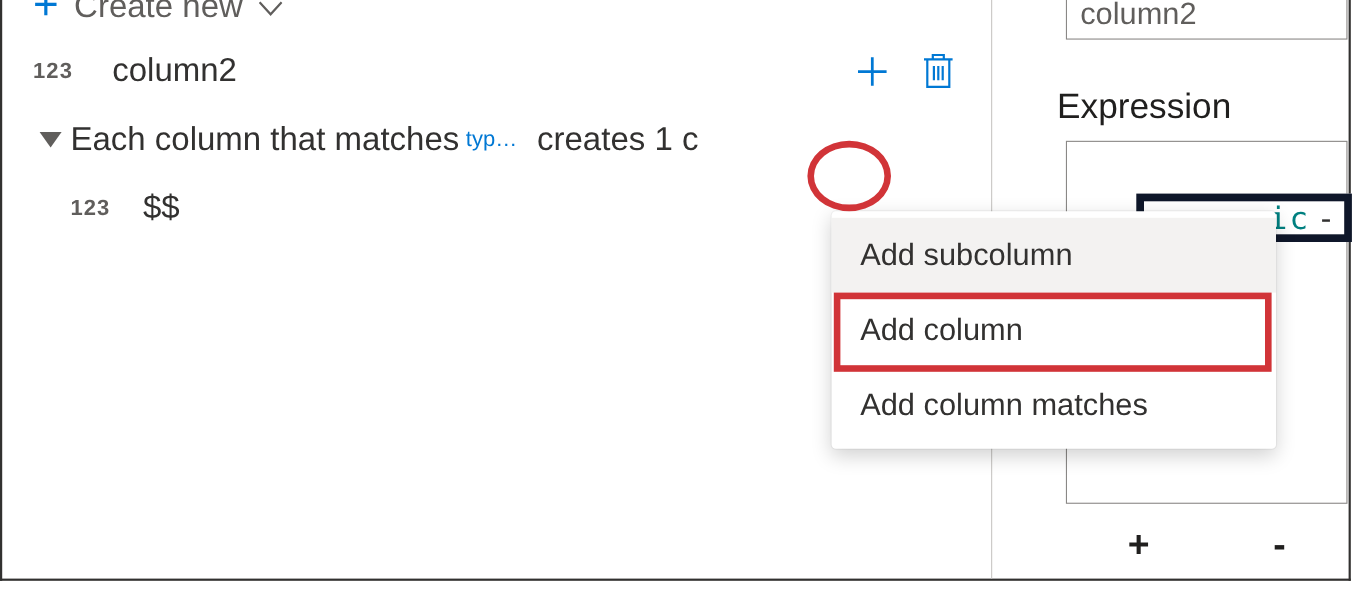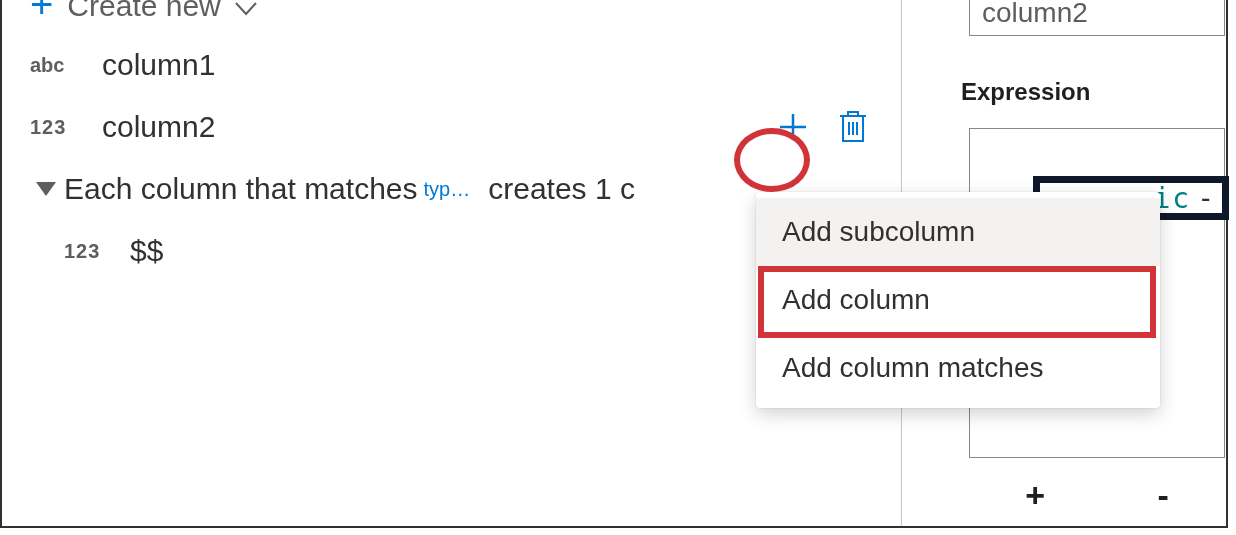--- a/index.html
+++ b/index.html
@@ -135,22 +135,22 @@
       background: #fff;
       font-size: 28px;
       color: #605e5c;
       padding: 2px 12px;
       display: flex; align-items: center;
       overflow: hidden;
     }
     .expr-label {
       position: absolute;
       top: 78px; left: 58px;
-      font-size: 24px;
-      font-weight: 700;
+      font-size: 32px;
+      font-weight: 400;
       color: #201f1e;
     }
     .expr-box {
       position: absolute;
       top: 128px; left: 66px;
       width: 256px; height: 330px;
       border: 1px solid #8a8886;
       background: #fff;
     }
     .expr-pill {
@@ -205,24 +205,20 @@
     <div class="create-row">
       <span class="create-plus">+</span>
       <span>Create new</span>
       <span class="chevron-down-sm">
         <svg width="22" height="14" viewBox="0 0 22 14">
             <path d="M1 1 L11 12 L21 1" fill="none" stroke="#605e5c" stroke-width="2"></path>
           </svg>
       </span>
     </div>
 
-    <div class="col-row">
-      <span class="type-badge">abc</span>
-      <span class="col-name">column1</span>
-    </div>
 
     <div class="col-row selected">
       <span class="type-badge num">123</span>
       <span class="col-name">column2</span>
       <div class="row-actions">
         <span class="icon-btn">
           <svg width="32" height="32" viewBox="0 0 32 32">
             <path d="M16 3 V29 M3 16 H29" stroke="#0078d4" stroke-width="2.5" fill="none"></path>
           </svg>
         </span>

